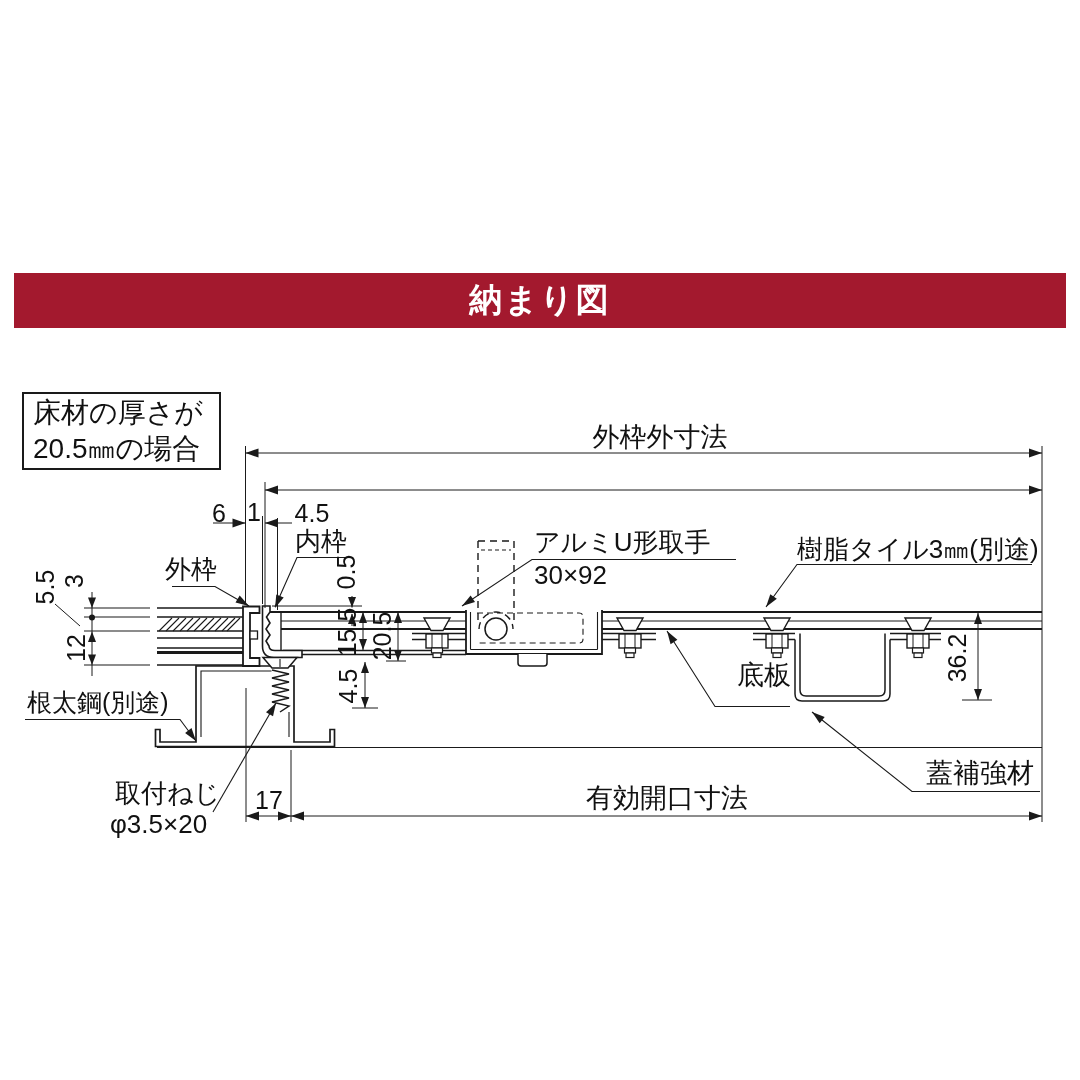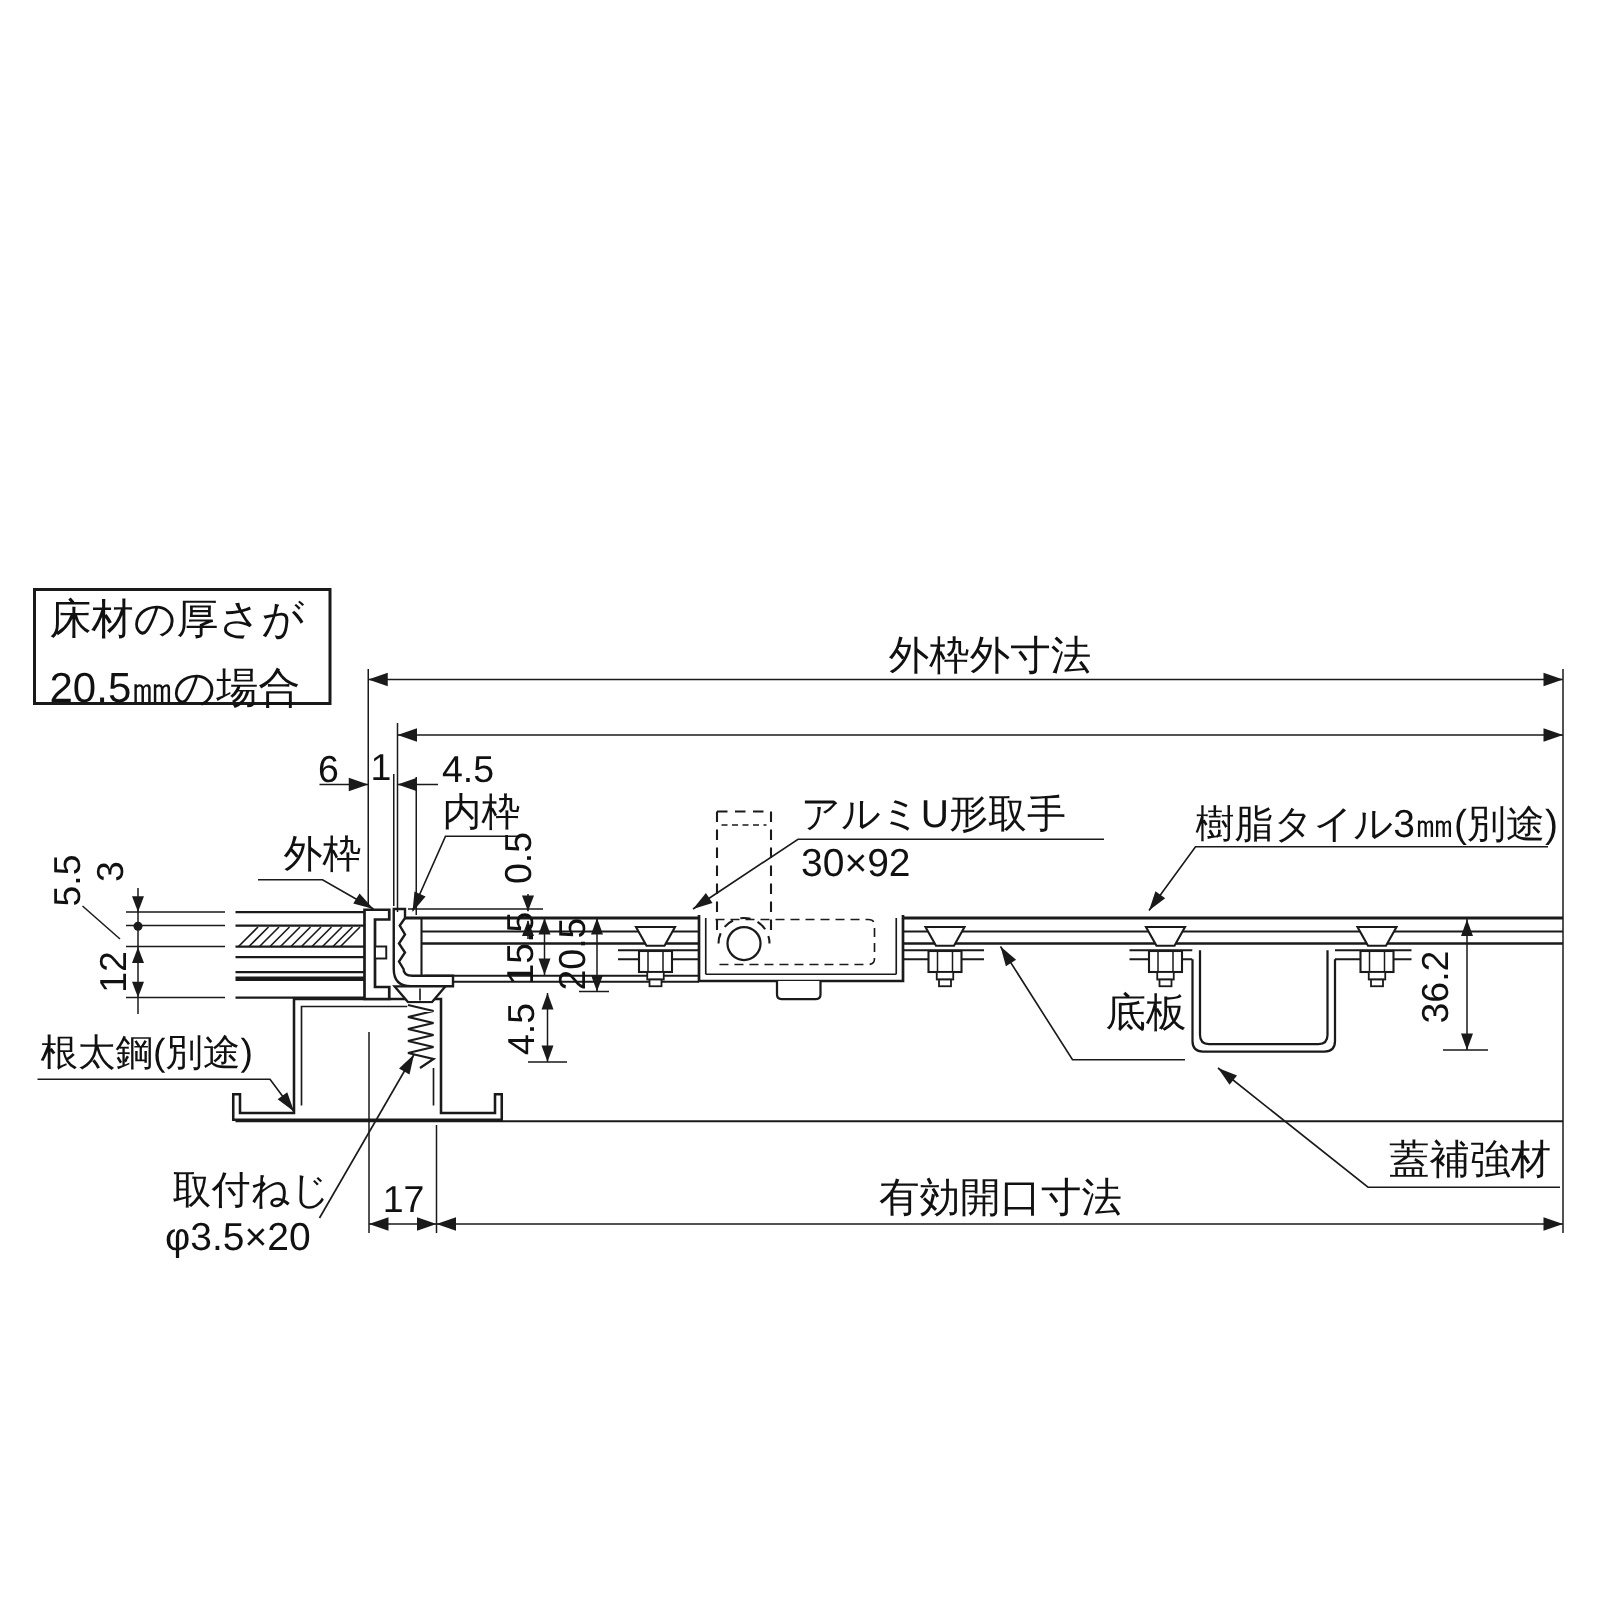--- a/index.html
+++ b/index.html
@@ -5,21 +5,21 @@
   html,body{margin:0;padding:0;background:#ffffff;}
   #stage{position:relative;width:1080px;height:1080px;background:#ffffff;overflow:hidden;
          font-family:"Liberation Sans","DejaVu Sans",sans-serif;color:#111;}
   #drawing{position:absolute;left:0;top:0;}
   .banner{position:absolute;left:14px;top:273px;width:1052px;height:55px;
           display:flex;align-items:center;justify-content:center;}
   .banner span{font-size:33px;font-weight:bold;letter-spacing:2px;}
   .notebox{position:absolute;left:22px;top:392px;width:186px;height:74px;
            border:2.5px solid #1a1a1a;background:#fff;padding-left:9px;
            display:flex;flex-direction:column;justify-content:center;}
-  .notebox div{font-size:28px;line-height:36px;white-space:nowrap;margin-top:10px;}
+  .notebox div{font-size:28px;line-height:36px;white-space:nowrap;}
   .lbl{position:absolute;white-space:nowrap;line-height:1.05;font-size:26px;color:#111;}
   .num{font-size:25px;}
   .ctr{text-align:center;}
   .rot{width:84px;height:28px;display:flex;align-items:center;justify-content:center;
        transform:rotate(-90deg);transform-origin:50% 50%;font-size:25px;}
 </style>
 </head>
 <body>
 
 <div id="stage">
@@ -187,32 +187,35 @@
       <path d="M275,608 L276.3,594.4 L283.7,597.6 Z"></path>
       <path d="M462,606 L470.6,595.4 L475,602 Z"></path>
       <path d="M766,607 L770.3,594.2 L776.8,598.8 Z"></path>
       <path d="M667,631 L677.4,639.8 L670.6,644.2 Z"></path>
       <path d="M812,712 L824.7,717 L819.7,723.2 Z"></path>
       <path d="M196,741 L185.1,732.9 L191.5,728.1 Z"></path>
       <path d="M276,703 L273,716.3 L266,712.3 Z"></path>
     </g>
   </svg>
 
+  <div class="banner" style=";background:#a3192e;color:#ffffff;">
+    <span>納まり図</span>
+  </div>
 
   <div class="notebox">
     <div>床材の厚さが</div>
     <div>20.5㎜の場合</div>
   </div>
 
   <div class="lbl ctr" style="left:560px;top:423px;width:200px;font-size:27px;">外枠外寸法</div>
   <div class="lbl num ctr" style="left:204px;top:500px;width:30px;">6</div>
   <div class="lbl num ctr" style="left:244px;top:499px;width:20px;">1</div>
   <div class="lbl num ctr" style="left:286px;top:500px;width:52px;">4.5</div>
   <div class="lbl ctr" style="left:286px;top:528px;width:70px;">内枠</div>
-  <div class="lbl ctr" style="left:160px;top:556px;width:62px;margin-left:24px;">外枠</div>
+  <div class="lbl ctr" style="left:160px;top:556px;width:62px;">外枠</div>
   <div class="lbl" style="left:534px;top:529px;">アルミU形取手</div>
   <div class="lbl" style="left:534px;top:562px;">30×92</div>
   <div class="lbl" style="left:797px;top:536px;">樹脂タイル3㎜(別途)</div>
   <div class="lbl" style="left:717px;top:661px;font-size:27px;margin-left:20px;">底板</div>
   <div class="lbl" style="left:27px;top:689px;font-size:25px;">根太鋼(別途)</div>
   <div class="lbl" style="left:115px;top:780px;font-family:Liberation Serif, serif;">取付ねじ</div>
   <div class="lbl" style="left:110px;top:811px;">φ3.5×20</div>
   <div class="lbl num ctr" style="left:249px;top:787px;width:40px;">17</div>
   <div class="lbl ctr" style="left:567px;top:784px;width:200px;font-size:27px;">有効開口寸法</div>
   <div class="lbl" style="left:926px;top:759px;font-size:27px;">蓋補強材</div>

